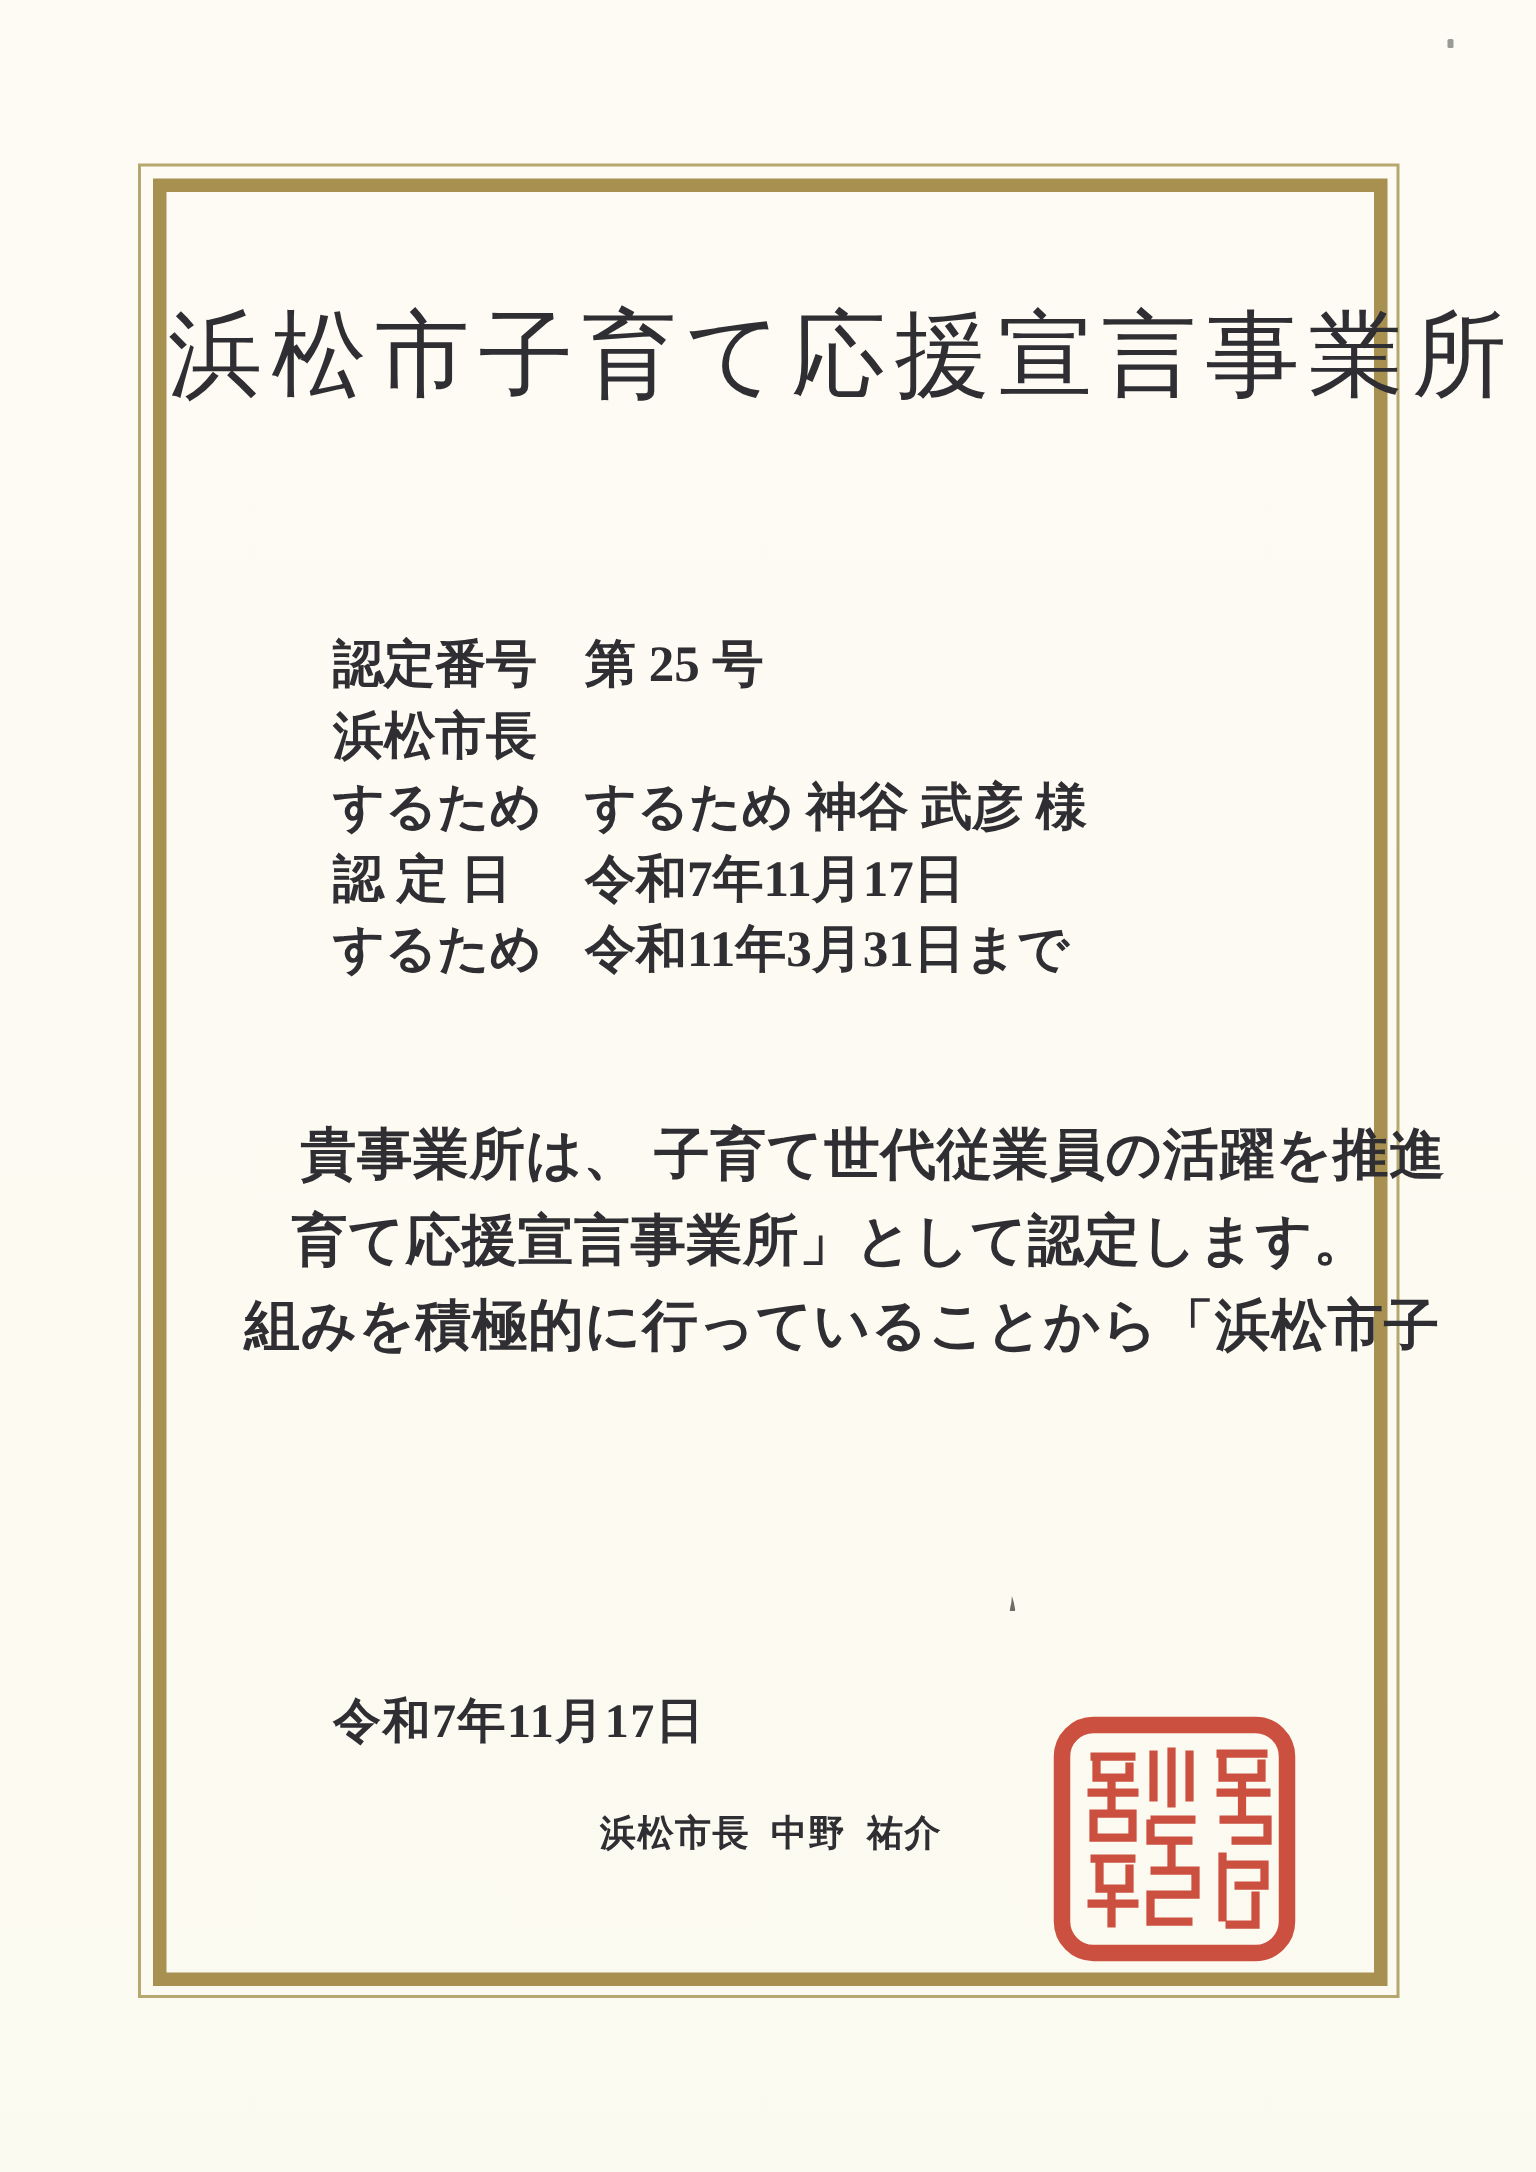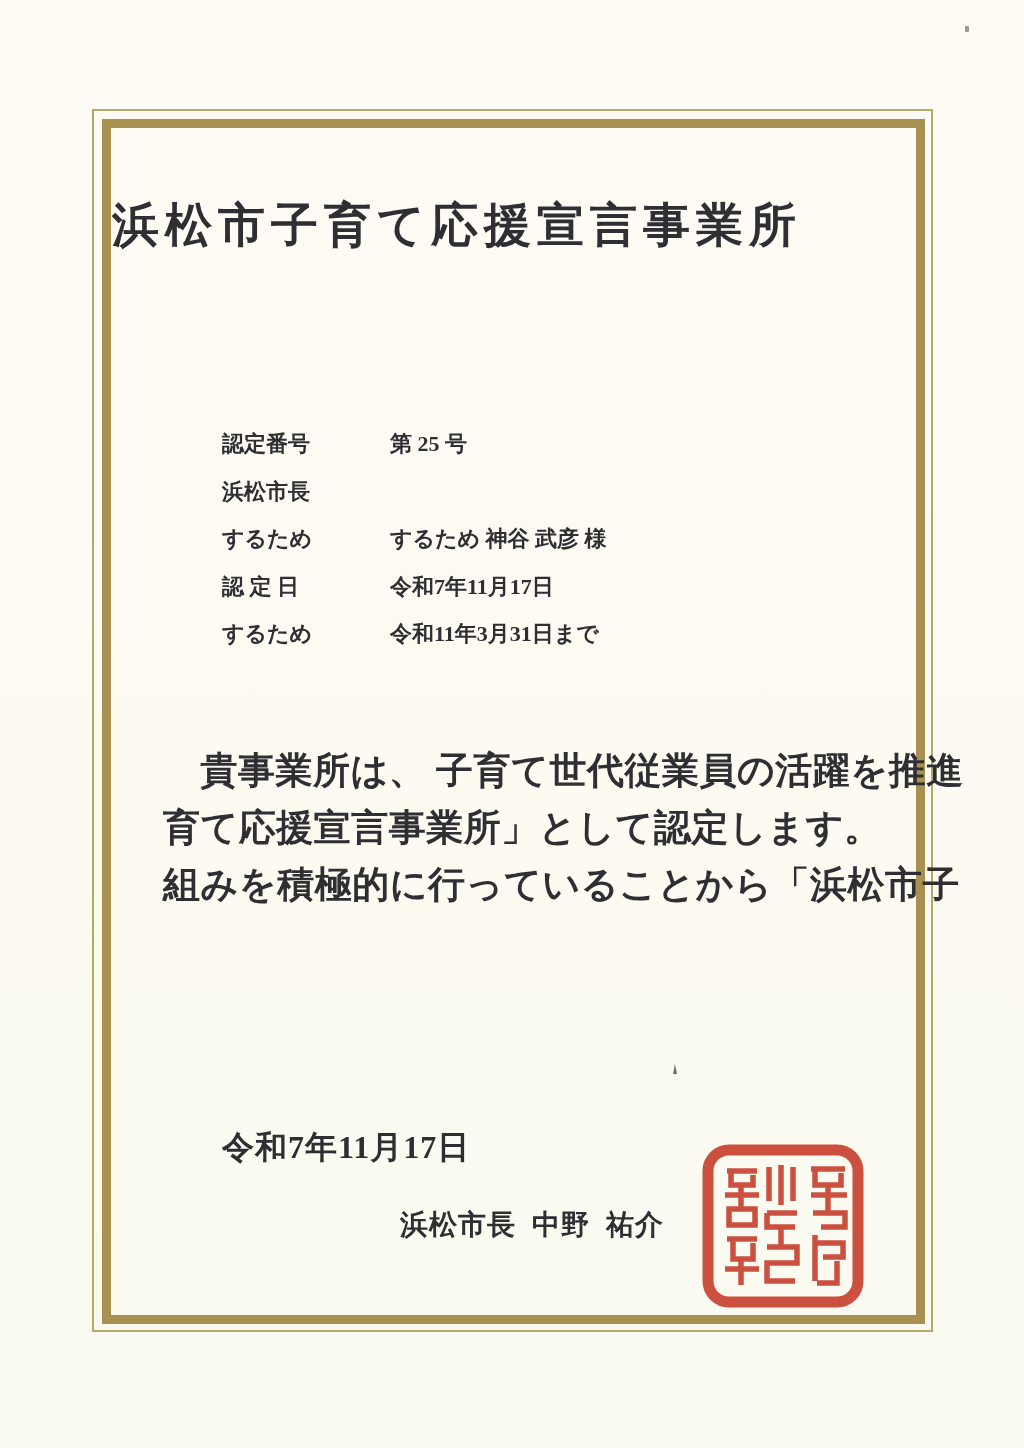--- a/index.html
+++ b/index.html
@@ -39,22 +39,22 @@
     height: 1205px;
     border: 9px solid #a89050;
     box-sizing: border-box;
   }
   .title {
     position: absolute;
     left: 112px;
     top: 194px;
     width: 800px;
     text-align: left;
-    font-size: 47px;
-    font-weight: 700;
+    font-size: 63px;
+    font-weight: 400;
     letter-spacing: 6px;
     white-space: pre;
   }
   .subtitle {
     position: absolute;
     left: 112px;
     top: 297px;
     width: 800px;
     text-align: center;
     font-size: 43px;
@@ -64,36 +64,37 @@
   }
   .fields {
     position: absolute;
     left: 222px;
     top: 420px;
   }
   .field-row {
     display: flex;
     height: 47.5px;
     line-height: 47.5px;
-    font-size: 22px;
+    font-size: 34px;
     font-weight: 700;
   }
   .field-label {
     width: 168px;
     white-space: pre;
     flex: 0 0 auto;
   }
   .field-value {
     white-space: pre;
   }
   .body-text {
     position: absolute;
     left: 163px;
     top: 742px;
     width: 750px;
+    text-align: right;
   }
   .body-line {
     font-size: 37px;
     font-weight: 600;
     line-height: 57px;
     white-space: pre;
     letter-spacing: 0.5px;
   }
   .issue-date {
     position: absolute;
@@ -101,21 +102,21 @@
     top: 1126px;
     font-size: 32px;
     font-weight: 700;
     white-space: pre;
     letter-spacing: 1px;
   }
   .signature {
     position: absolute;
     left: 400px;
     top: 1206px;
-    font-size: 28px;
+    font-size: 24px;
     font-weight: 700;
     white-space: pre;
     letter-spacing: 1px;
   }
   .seal {
     position: absolute;
     left: 701px;
     top: 1143px;
     width: 164px;
     height: 166px;

